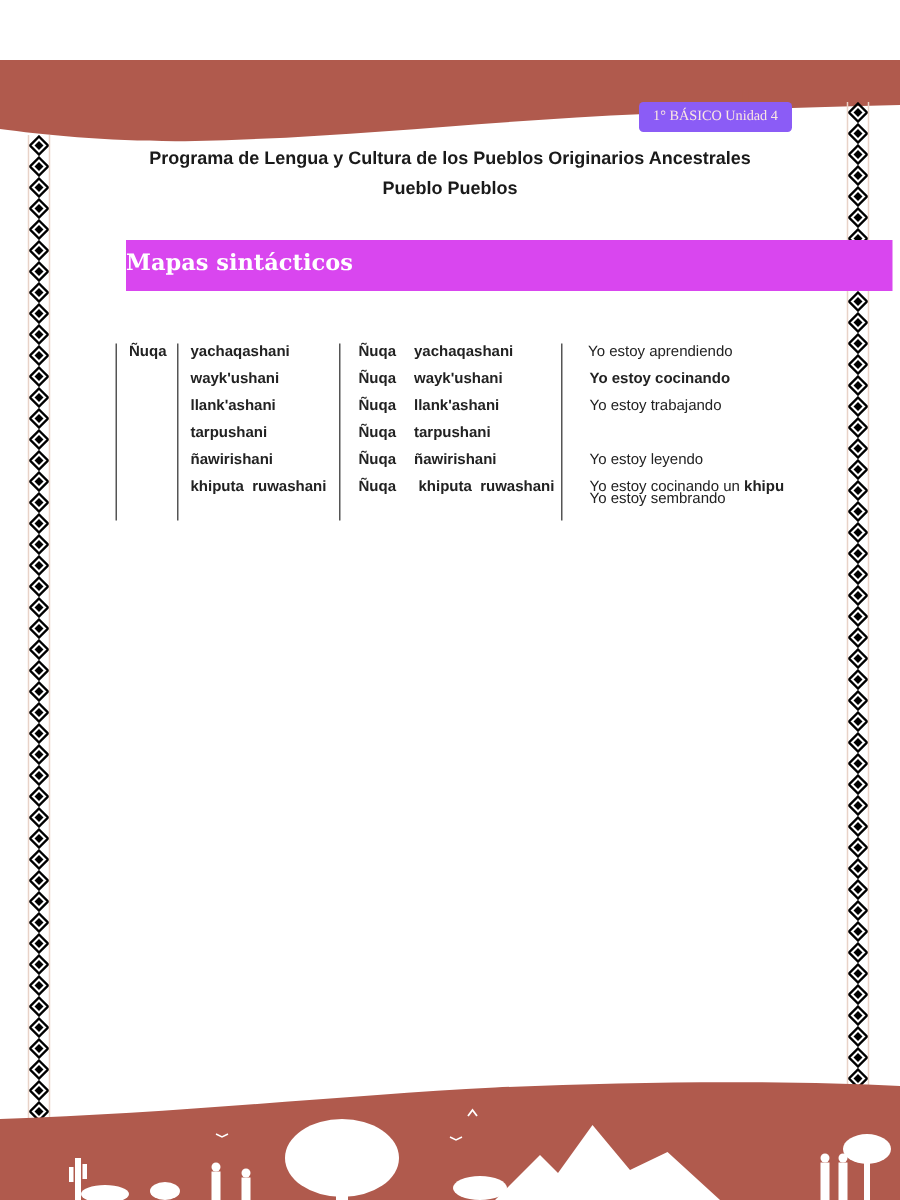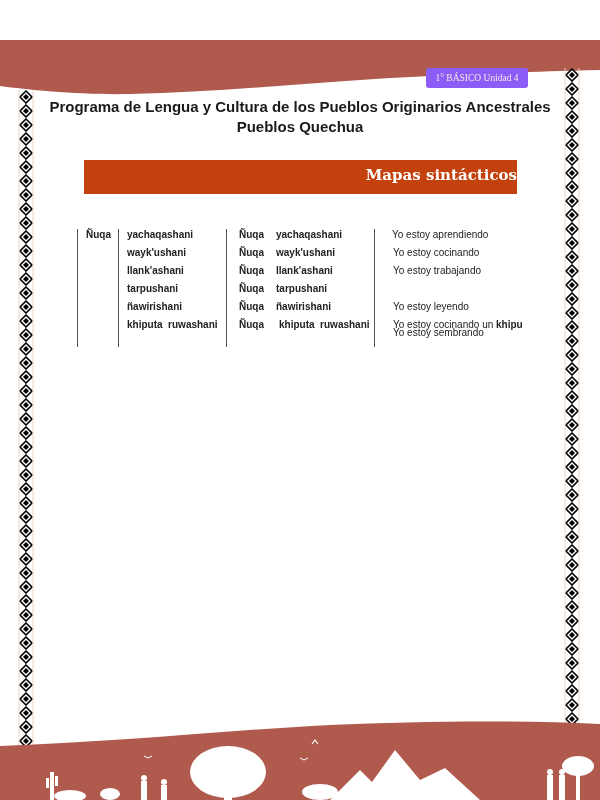--- a/index.html
+++ b/index.html
@@ -14,27 +14,27 @@
     background: #8b5cf6; border-radius: 3px; color: #fbe8e2;
     font-family: Liberation Serif, serif; font-size: 9.5px;
     line-height: 20px; text-align: center;
   }
   .border-strip { position: absolute; width: 16px; }
   .border-left { left: 18px; top: 90px; height: 680px; }
   .border-right { left: 564px; top: 68px; height: 660px; }
   .header-title {
     position: absolute; left: 0; width: 600px; text-align: center;
     font-family: "Liberation Sans", sans-serif; font-weight: bold;
-    color: #1a1a1a; font-size: 15px;
+    color: #1a1a1a; font-size: 12px;
   }
   .title-1 { top: 98px; }
   .title-2 { top: 118px; }
   .section-bar {
-    position: absolute; left: 84px; top: 160px; width: 433px; height: 34px;
-    background: #c2410c; color: #ffffff; text-align: right;
+    position: absolute; left: 84px; top: 160px; width: 511px; height: 34px;
+    background: #d946ef; color: #ffffff; text-align: left;
     font-family: "DejaVu Serif", serif; font-weight: bold; font-size: 15px;
     line-height: 30px;
   }
   .vline { position: absolute; width: 1px; background: #555; }
   .cell {
     position: absolute; font-family: "Liberation Sans", sans-serif;
     font-size: 10px; color: #222; white-space: nowrap;
   }
   .b { font-weight: bold; }
   .khipu-bold { font-weight: bold; text-align: center; }
@@ -92,21 +92,21 @@
     <rect x="0" y="430" width="16" height="60" fill="url(#diamondR)" style="color:#444"></rect>
     <rect x="0" y="490" width="16" height="50" fill="url(#diamondR)" style="color:#b46a5e"></rect>
     <rect x="0" y="540" width="16" height="60" fill="url(#diamondR)" style="color:#f3d2b8"></rect>
     <rect x="0" y="600" width="16" height="60" fill="url(#diamondR)" style="color:#444"></rect>
   </g>
   <line x1="1" y1="0" x2="1" y2="660" stroke="#e9d3c8" stroke-width="1"></line>
   <line x1="15" y1="0" x2="15" y2="660" stroke="#e9d3c8" stroke-width="1"></line>
 </svg>
 
 <div class="header-title title-1">Programa de Lengua y Cultura de los Pueblos Originarios Ancestrales</div>
-<div class="header-title title-2">Pueblos Quechua</div>
+<div class="header-title title-2">Pueblo Pueblos</div>
 
 <div class="section-bar">Mapas sintácticos</div>
 
 <div>
   <div class="vline" style="left:77px; top:229px; height:118px;"></div>
   <div class="vline" style="left:118px; top:229px; height:118px;"></div>
   <div class="vline" style="left:226px; top:229px; height:118px;"></div>
   <div class="vline" style="left:374px; top:229px; height:118px;"></div>
 
   <div class="cell b" style="left:86px; top:229px;">Ñuqa</div>
@@ -117,21 +117,21 @@
   <div class="cell b" style="left:127px; top:283px;">tarpushani</div>
   <div class="cell b" style="left:127px; top:301px;">ñawirishani</div>
   <div class="cell b" style="left:127px; top:319px; white-space:pre;">khiputa  ruwashani</div>
 
   <div class="cell b" style="left:239px; top:229px;">Ñuqa</div>
   <div class="cell b" style="left:276px; top:229px;">yachaqashani</div>
   <div class="cell" style="left:392px; top:229px;">Yo estoy aprendiendo</div>
 
   <div class="cell b" style="left:239px; top:247px;">Ñuqa</div>
   <div class="cell b" style="left:276px; top:247px;">wayk'ushani</div>
-  <div class="cell" style="left:393px; top:247px;">Yo estoy cocinando</div>
+  <div class="cell" style="left:393px; top:247px;font-weight:bold;">Yo estoy cocinando</div>
 
   <div class="cell b" style="left:239px; top:265px;">Ñuqa</div>
   <div class="cell b" style="left:276px; top:265px;">llank'ashani</div>
   <div class="cell" style="left:393px; top:265px;">Yo estoy trabajando</div>
 
   <div class="cell b" style="left:239px; top:283px;">Ñuqa</div>
   <div class="cell b" style="left:276px; top:283px;">tarpushani</div>
   <div class="cell" style="left:393px; top:283px;margin-top:44px;">Yo estoy sembrando</div>
 
   <div class="cell b" style="left:239px; top:301px;">Ñuqa</div>

